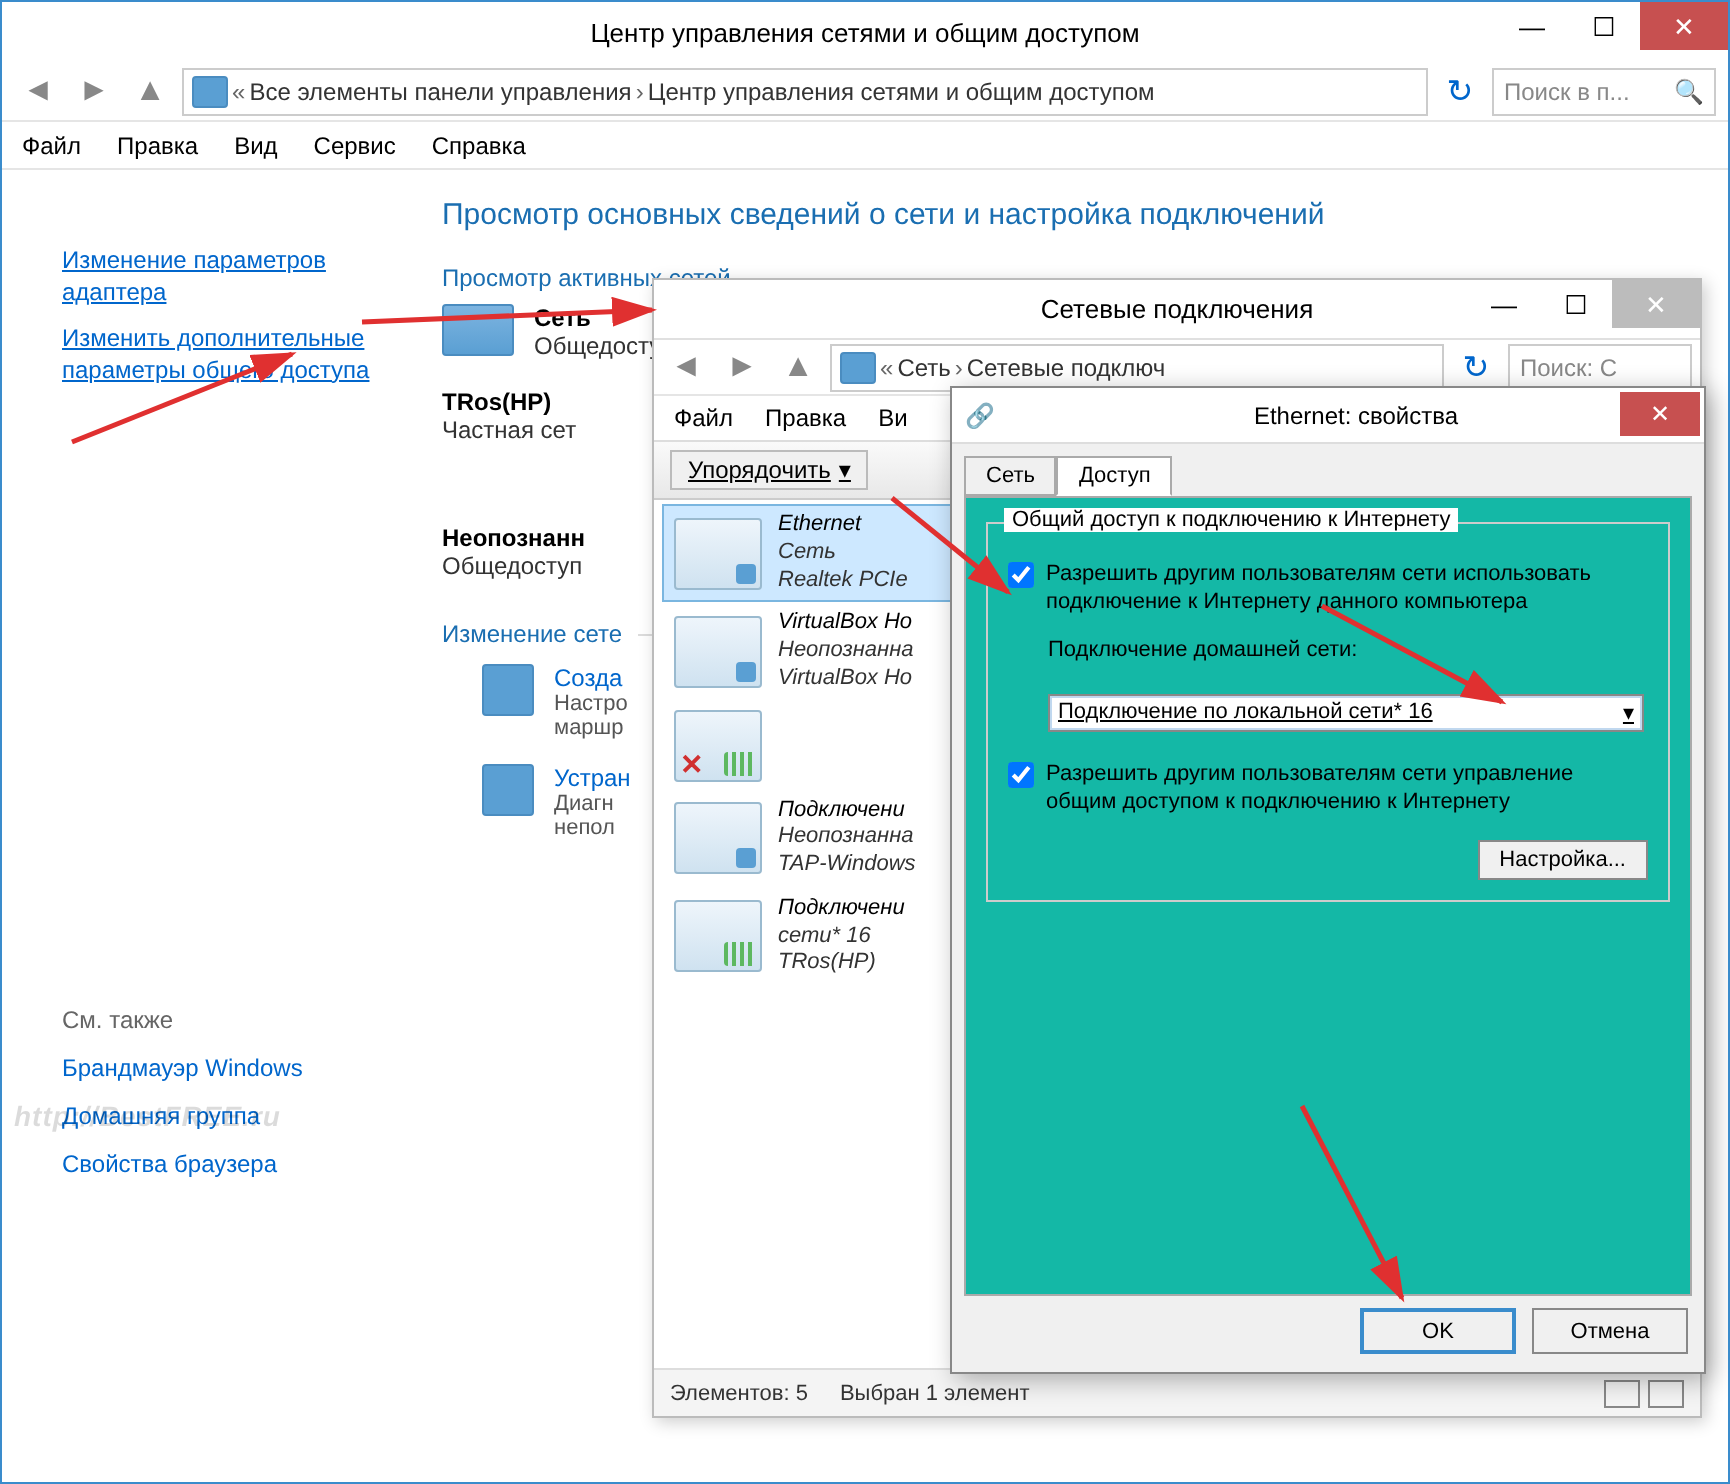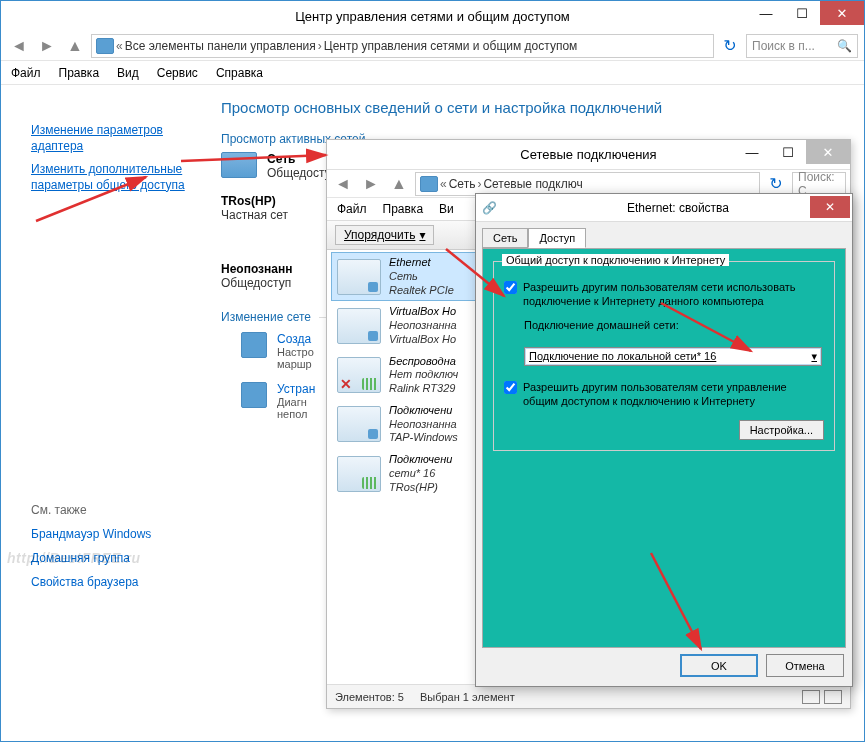--- a/index.html
+++ b/index.html
@@ -206,21 +206,21 @@
     <div class="nav-arrow">►</div>
     <div class="nav-arrow">▲</div>
     <div class="addr-bar" style="flex:1">
       <span class="ico16"></span>
       <span class="crumb-sep">«</span>
       <span>Сеть</span>
       <span class="crumb-sep">›</span>
       <span>Сетевые подключ</span>
     </div>
     <div class="nav-arrow" style="color:#0066cc;">↻</div>
-    <div class="search-box" style="width:54px">
+    <div class="search-box" style="width:92px">
       <span>Поиск: С</span>
     </div>
   </div>
   <div class="menubar2">
     <span>Файл</span>
     <span>Правка</span>
     <span>Ви</span>
   </div>
   <div class="toolbar2">
     <div class="organize">
@@ -240,25 +240,20 @@
     <div class="adapter">
       <div class="adapter-icon"></div>
       <div class="adapter-text">
         <div class="name">VirtualBox Hо</div>
         <div>Неопознанна</div>
         <div>VirtualBox Hо</div>
       </div>
     </div>
     <div class="adapter">
       <div class="adapter-icon bars cross"></div>
-      <div class="adapter-text">
-        <div class="name">Беспроводна</div>
-        <div>Нет подключ</div>
-        <div>Ralink RT329</div>
-      </div>
     </div>
     <div class="adapter">
       <div class="adapter-icon"></div>
       <div class="adapter-text">
         <div class="name">Подключени</div>
         <div>Неопознанна</div>
         <div>TAP-Windows</div>
       </div>
     </div>
     <div class="adapter">

